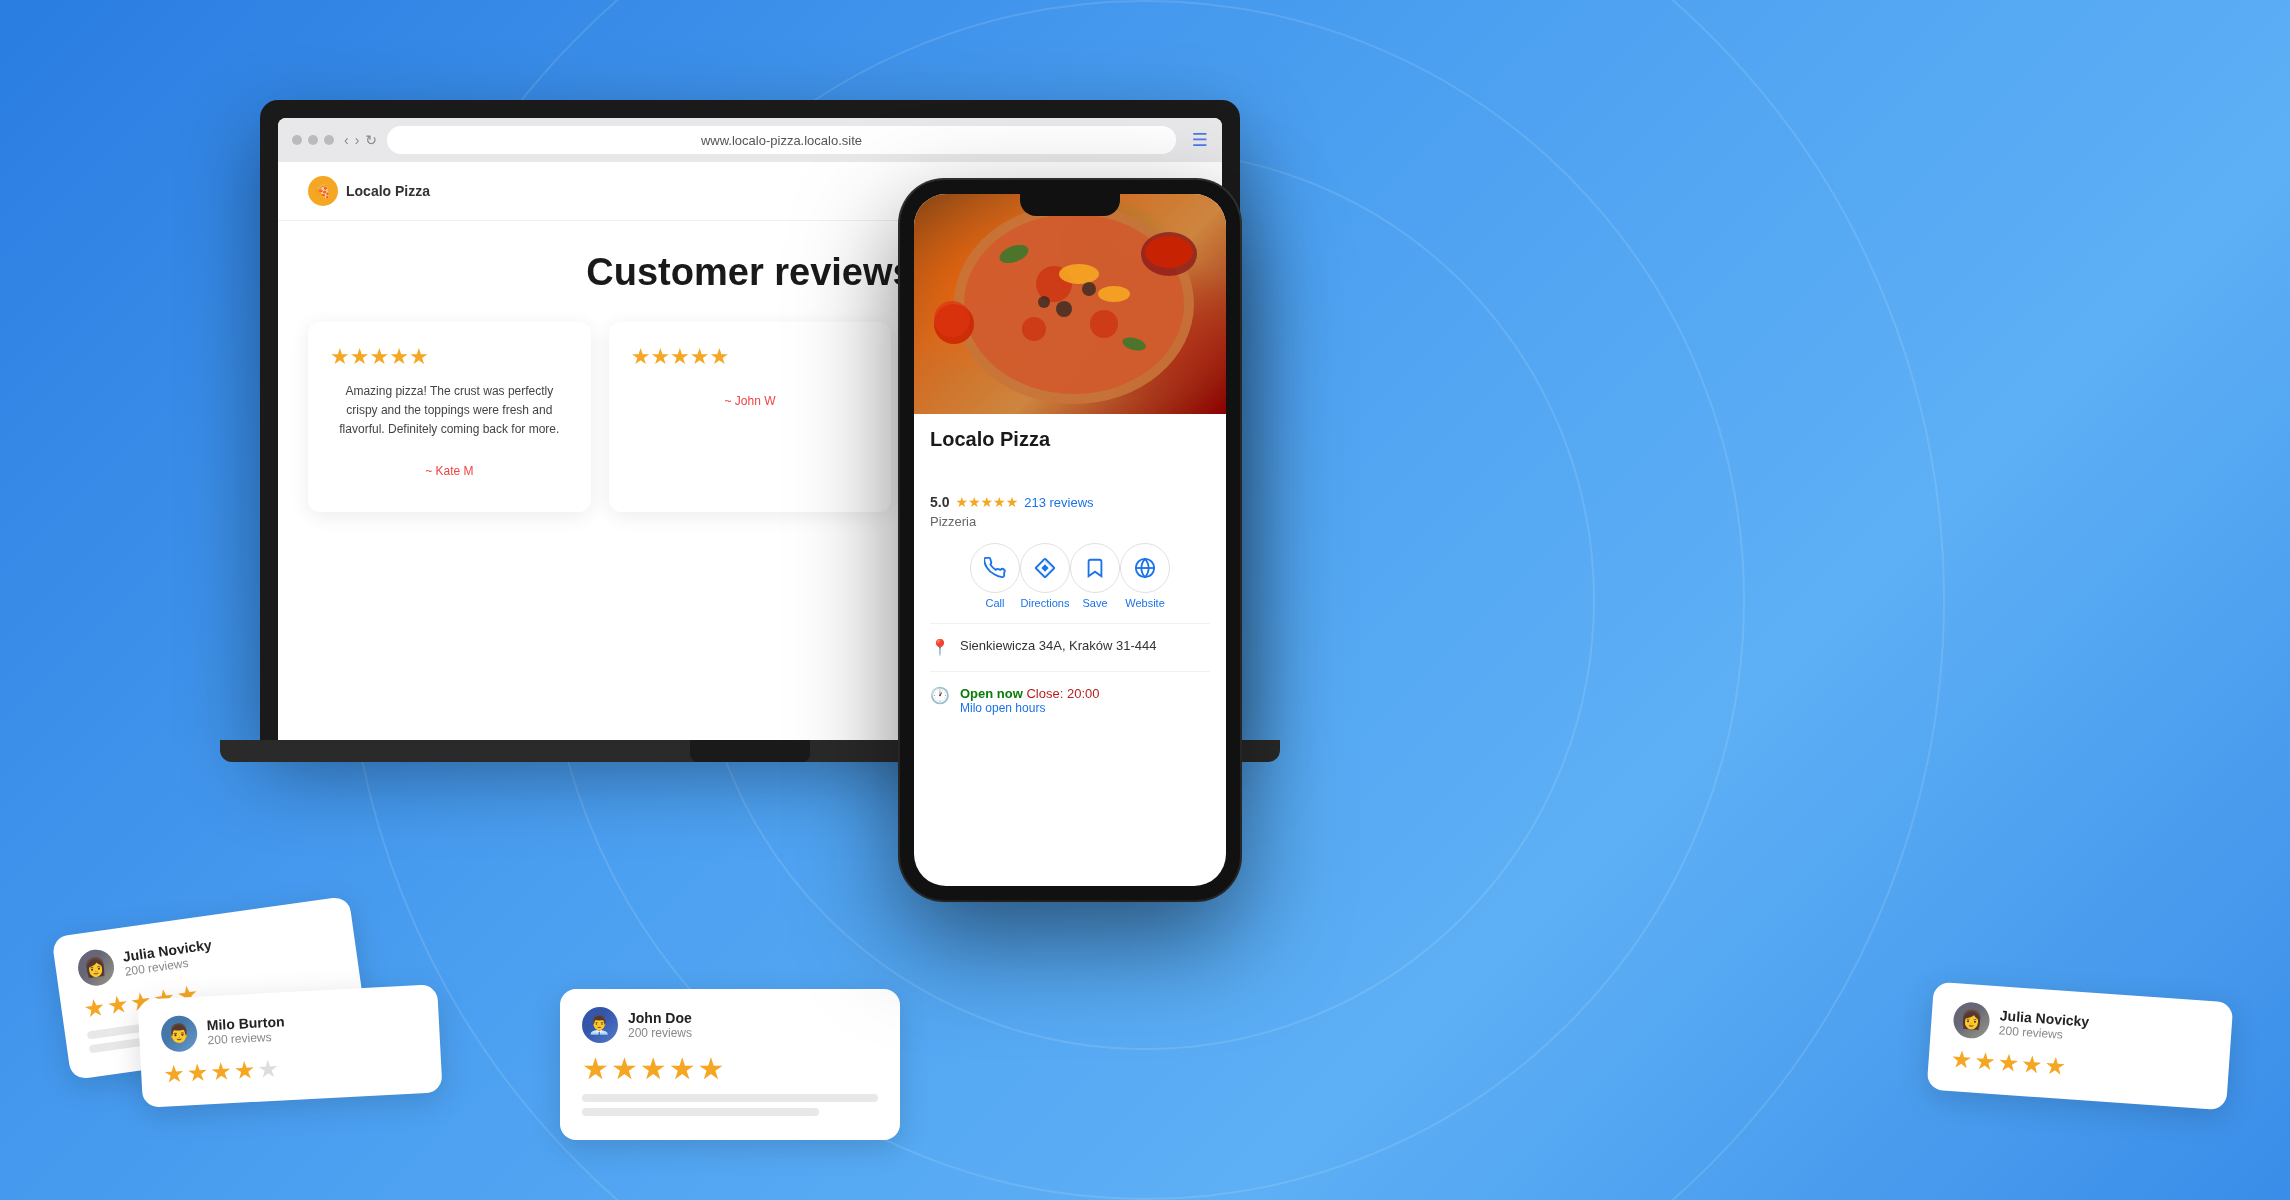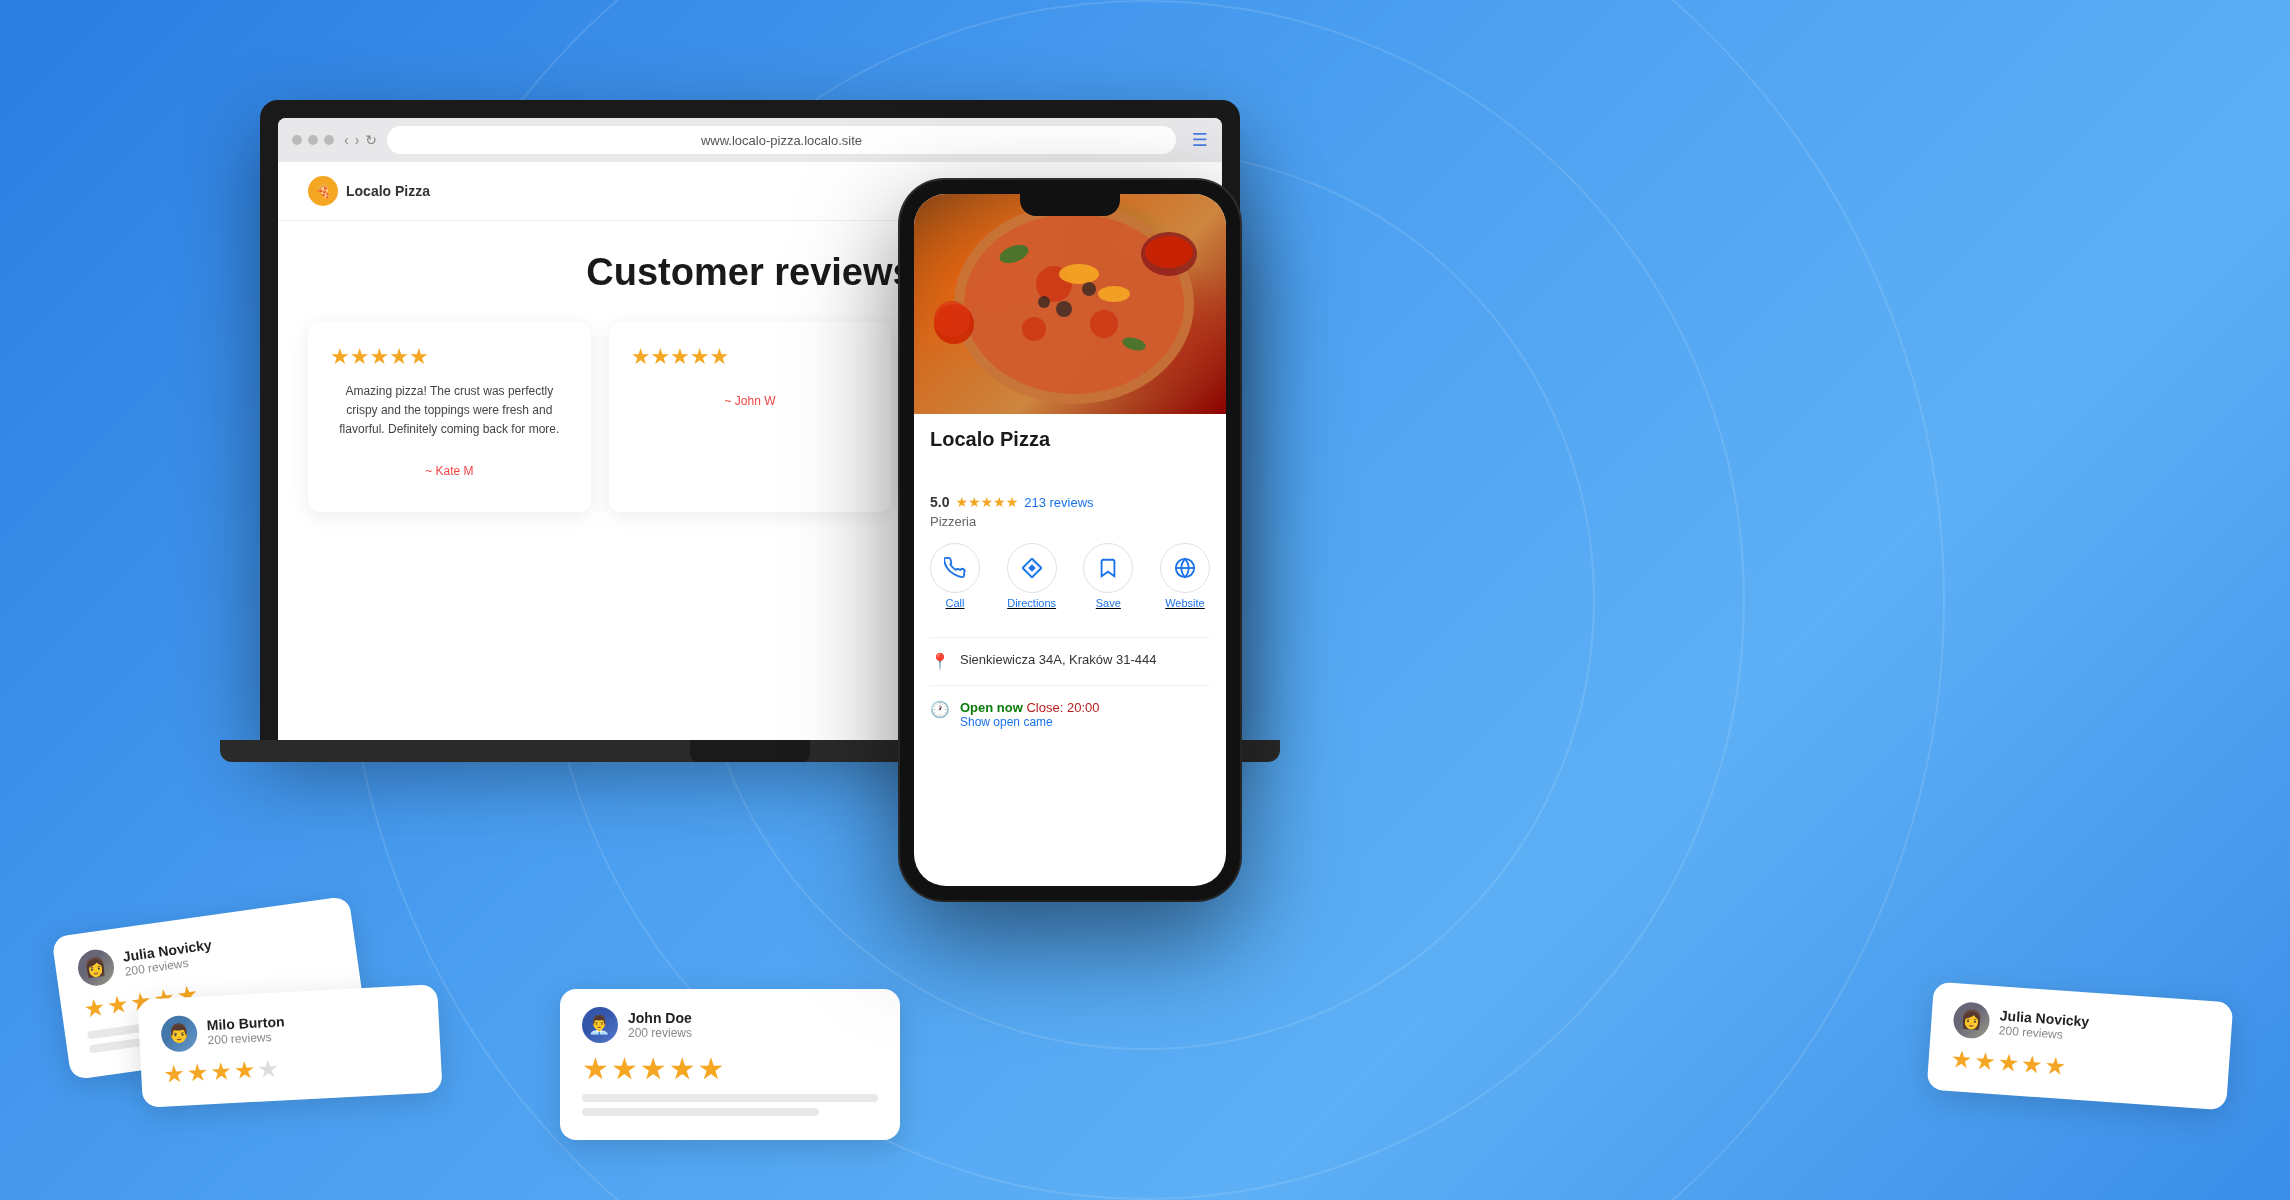--- a/index.html
+++ b/index.html
@@ -228,21 +228,21 @@
     .phone-stars-small {
       color: #f5a623; font-size: 14px;
     }
     .phone-reviews-link {
       color: #1a73e8; font-size: 13px;
     }
     .phone-category {
       font-size: 13px; color: #666; margin-bottom: 14px;
     }
     .phone-actions {
-      display: flex; justify-content: space-between; margin-bottom: 28px; text-decoration: underline;
+      display: flex; justify-content: center; margin-bottom: 14px;
     }
     .phone-action {
       display: flex; flex-direction: column; align-items: center; gap: 4px;
     }
     .phone-action-icon {
       width: 50px; height: 50px;
       border: 1.5px solid #e0e0e0;
       border-radius: 50%;
       display: flex; align-items: center; justify-content: center;
       font-size: 20px;
@@ -491,21 +491,21 @@
           <span class="phone-detail-text">Sienkiewicza 34A, Kraków 31-444</span>
         </div>
 
         <div class="phone-divider"></div>
 
         <div class="phone-detail-row">
           <span class="phone-detail-icon">🕐</span>
           <div class="phone-hours-open">
             <span class="open-text">Open now</span>
             <span class="close-text"> Close: 20:00</span>
-            <span class="show-link">Show open came</span>
+            <span class="show-link">Milo open hours</span>
           </div>
         </div>
       </div>
     </div>
   </div>
 </div>
 
 <div class="floating-card card-julia-1">
   <div class="fc-user-row">
     <div class="fc-avatar fc-avatar-julia">👩</div>

